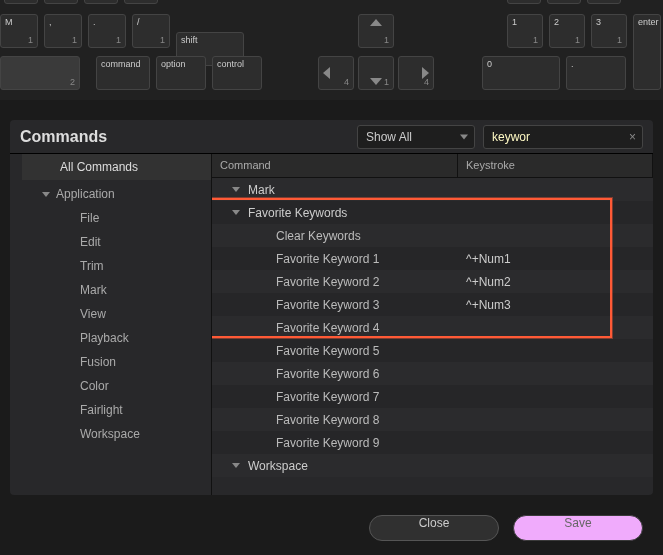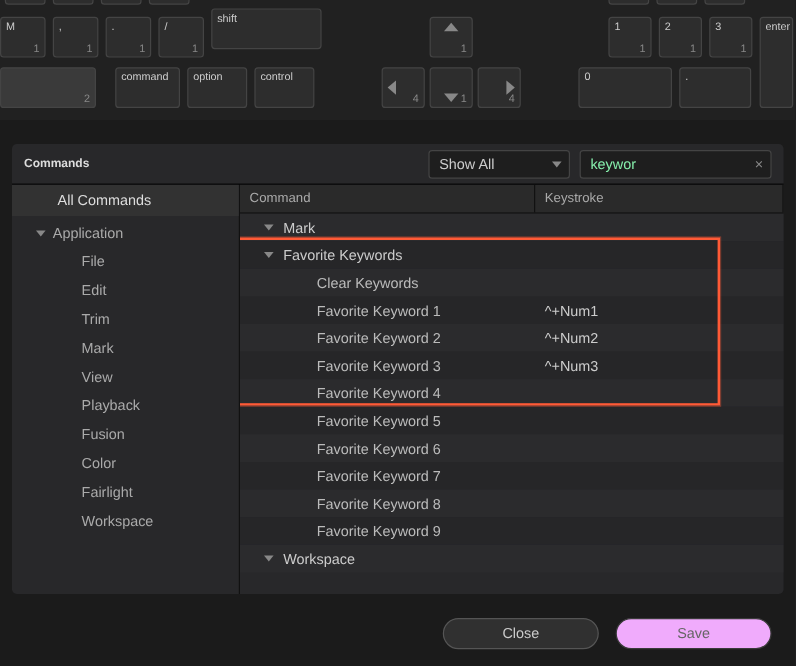--- a/index.html
+++ b/index.html
@@ -18,31 +18,31 @@
     border-left: 6px solid transparent; border-right: 6px solid transparent;
   }
   .key .tri.up { border-bottom: 7px solid #888; top: 4px; left: 50%; transform: translateX(-50%); }
   .key .tri.down { border-top: 7px solid #888; bottom: 4px; left: 50%; transform: translateX(-50%); }
   .key .tri.left { border-top: 6px solid transparent; border-bottom: 6px solid transparent; border-right: 7px solid #888; border-left: none; left: 4px; top: 50%; transform: translateY(-50%); }
   .key .tri.right { border-top: 6px solid transparent; border-bottom: 6px solid transparent; border-left: 7px solid #888; border-right: none; right: 4px; top: 50%; transform: translateY(-50%); }
 
   
   .panel { position: absolute; left: 10px; right: 10px; top: 120px; bottom: 60px; background: #28282a; border-radius: 4px; }
   .panel-hdr { display:flex; align-items:center; height:34px; padding:0 10px; border-bottom:1px solid #000; }
-  .panel-title { font-weight: 600; font-size: 10px; color: #ddd; flex: 1; }
+  .panel-title { font-weight: 600; font-size: 16px; color: #ddd; flex: 1; }
   .dropdown { width:118px; height:24px; background:#1e1e1e; border:1px solid #444; border-radius:3px; display:flex; align-items:center; padding:0 8px; position:relative; font-size:12px; color:#ccc;margin-left:39px; }
   .dropdown .chev { position:absolute; right:6px; top:50%; transform:translateY(-50%); width:0;height:0;border-left:4px solid transparent;border-right:4px solid transparent;border-top:5px solid #888; }
   .search { margin-left:8px; width:160px; height:24px; background:#1e1e1e; border:1px solid #444; border-radius:3px; display:flex; align-items:center; padding:0 8px; position:relative; }
-  .search input { background:transparent; border:none; outline:none; color:#86efac; font-size:12px; width:100%; }
+  .search input { background:transparent; border:none; outline:none; color:#fef9c3; font-size:12px; width:100%; }
   .search .x { position:absolute; right:6px; color:#888; font-size:12px; cursor:pointer; }
 
   .cols { display:flex; position:absolute; top:34px; left:0; right:0; bottom:0; }
 
   
-  .sidebar { width:190px; border-right:1px solid #111; display:flex; flex-direction:column; }
+  .sidebar { width:190px; border-right:1px solid #111; display:flex; flex-direction:column;margin-left:12px; }
   .side-top { background:#323232; padding:6px 14px 6px 38px; color:#ddd; font-size:12px; }
   .tree { flex:1; overflow-y:auto; padding:2px 0 6px 0; }
   .tree::-webkit-scrollbar{width:9px}.tree::-webkit-scrollbar-thumb{background:#555;border-radius:4px}
   .tree-item { padding:5px 8px 5px 20px; color:#aaa; display:flex; align-items:center; gap:6px; cursor:default; font-size:12px; }
   .tree-item.indent { padding-left: 58px; }
   .tree-item .chev2 { width:0;height:0;border-left:4px solid transparent;border-right:4px solid transparent;border-top:5px solid #888; }
 
   
   .content { flex:1; display:flex; flex-direction:column; position:relative; }
   .thead { display:flex; background:#2a2a2a; height:24px; border-bottom:1px solid #111; }
@@ -59,21 +59,21 @@
   .row.child .c1{padding-left:64px;}
   .row.sel{color:#fff}
   .row .chev3{width:0;height:0;border-left:4px solid transparent;border-right:4px solid transparent;border-top:5px solid #888;}
   .highlight-box{
     position:absolute; border:2px solid #ff5a36; pointer-events:none;
     box-shadow:0 0 0 1px rgba(255,90,54,.4);
   }
 
   
   .footer { position:absolute; bottom:14px; right:20px; display:flex; gap:14px; }
-  .btn { width:130px; height:26px; border-radius:13px; background:#303030; border:1px solid #555; color:#ccc; font-size:12px; display:flex; align-items:center; justify-content:center; }
+  .btn { width:130px; height:26px; border-radius:13px; background:#303030; border:1px solid #555; color:#ccc; font-size:12px; display:flex; align-items:flex-start; justify-content:center; }
   .btn.disabled{color:#666;border-color:#3a3a3a;background:#f0abfc}
 </style>
 </head>
 <body>
 
 <div class="kb">
 
   <div class="key" style="left:4px;top:-10px;width:34px;height:14px"></div>
   <div class="key" style="left:44px;top:-10px;width:34px;height:14px"></div>
   <div class="key" style="left:84px;top:-10px;width:34px;height:14px"></div>
@@ -92,21 +92,21 @@
       <span class="br">1</span>
     </div>
   <div class="key" style="left:88px;top:14px;width:38px;height:34px">
       <span class="tl">.</span>
       <span class="br">1</span>
     </div>
   <div class="key" style="left:132px;top:14px;width:38px;height:34px">
       <span class="tl">/</span>
       <span class="br">1</span>
     </div>
-  <div class="key" style="left:176px;top:7px;width:92px;height:34px">
+  <div class="key" style="left:176px;top:32px;width:68px;height:34px">
       <span class="tl">shift</span>
     </div>
 
   <div class="key" style="left:358px;top:14px;width:36px;height:34px">
       <span class="tri up"></span>
       <span class="br">1</span>
     </div>
 
   <div class="key" style="left:507px;top:14px;width:36px;height:34px">
       <span class="tl">1</span>

